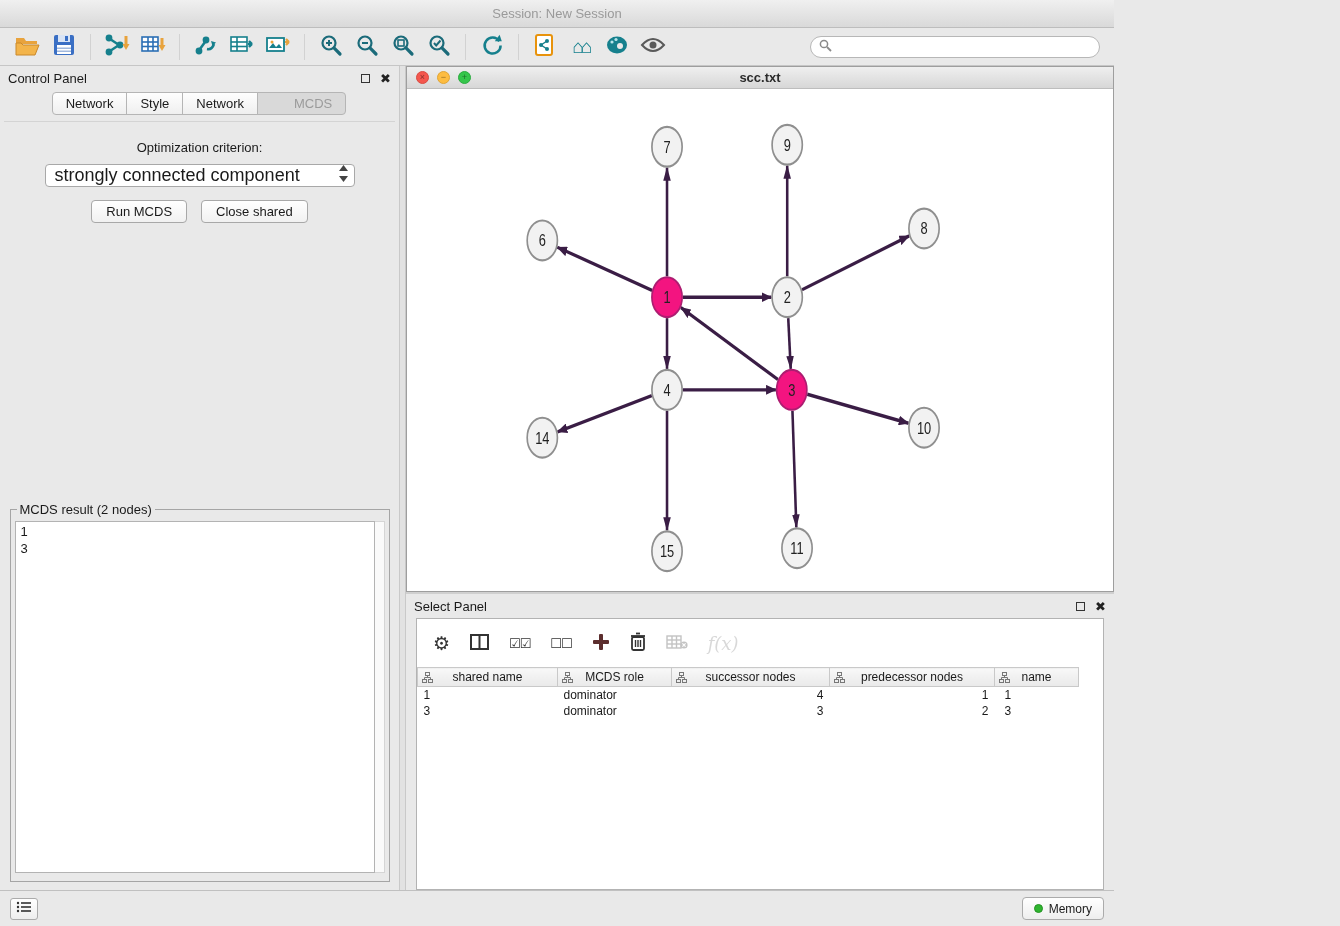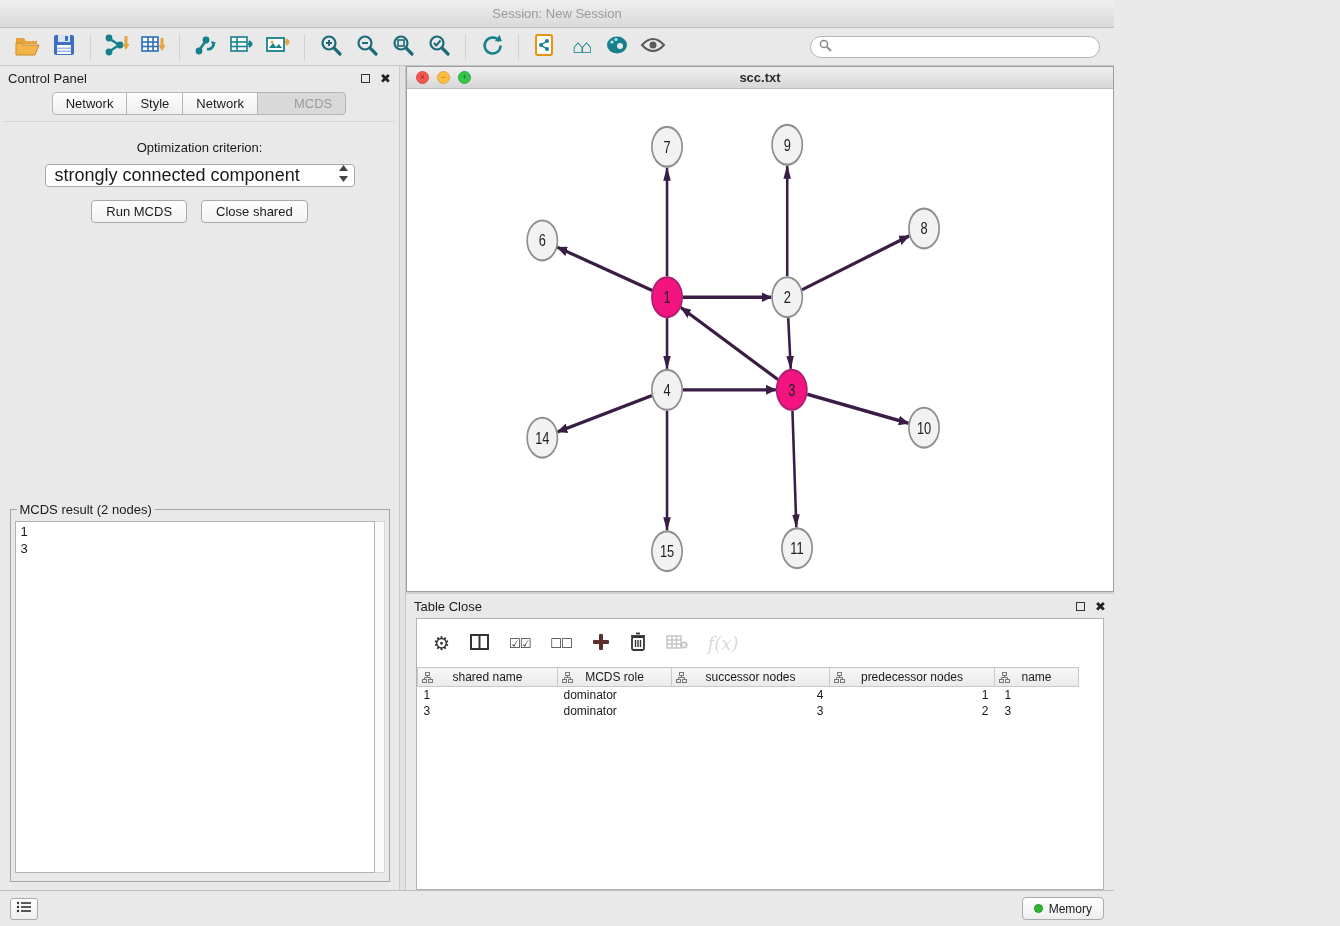--- a/index.html
+++ b/index.html
@@ -375,21 +375,21 @@
             </g>
             <g>
               <circle cx="516" cy="461" r="20" fill="#f2f2f2" stroke="#8f8f8f" stroke-width="2.2"></circle>
               <text x="516" y="467" text-anchor="middle" font-size="17" fill="#222222" font-family="Liberation Sans, DejaVu Sans, sans-serif">11</text>
             </g>
           </svg>
       </div>
 
       <div class="table-panel">
         <div class="panel-header">
-          <span>Table Close</span>
+          <span>Select Panel</span>
           <span class="ph-icons">
             <span class="float-ic"></span>
             <span class="close-ic">✖</span>
           </span>
         </div>
         <div class="tp-content">
           <div class="tp-toolbar">
             <button class="tp-tool">
                 <span class="gear-glyph">⚙</span>
               </button>

